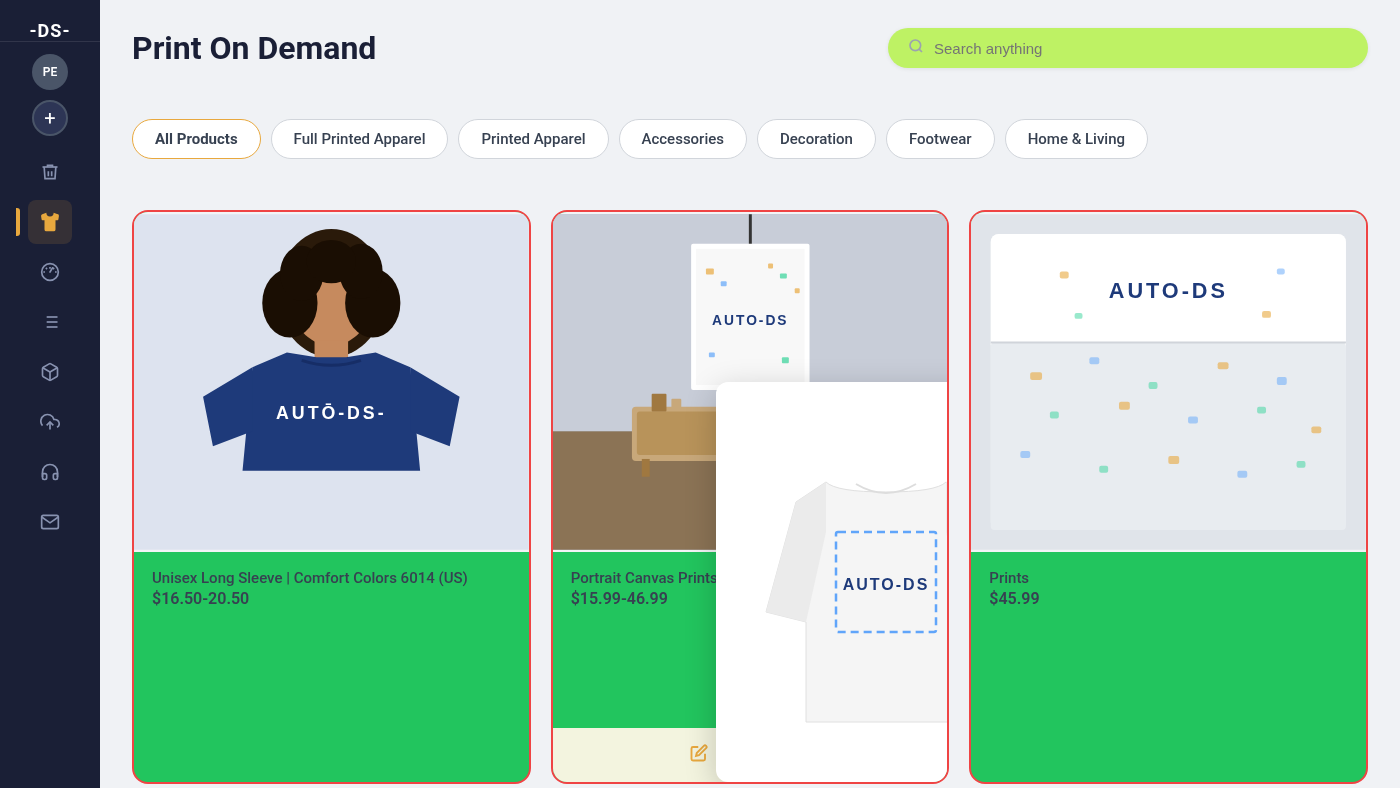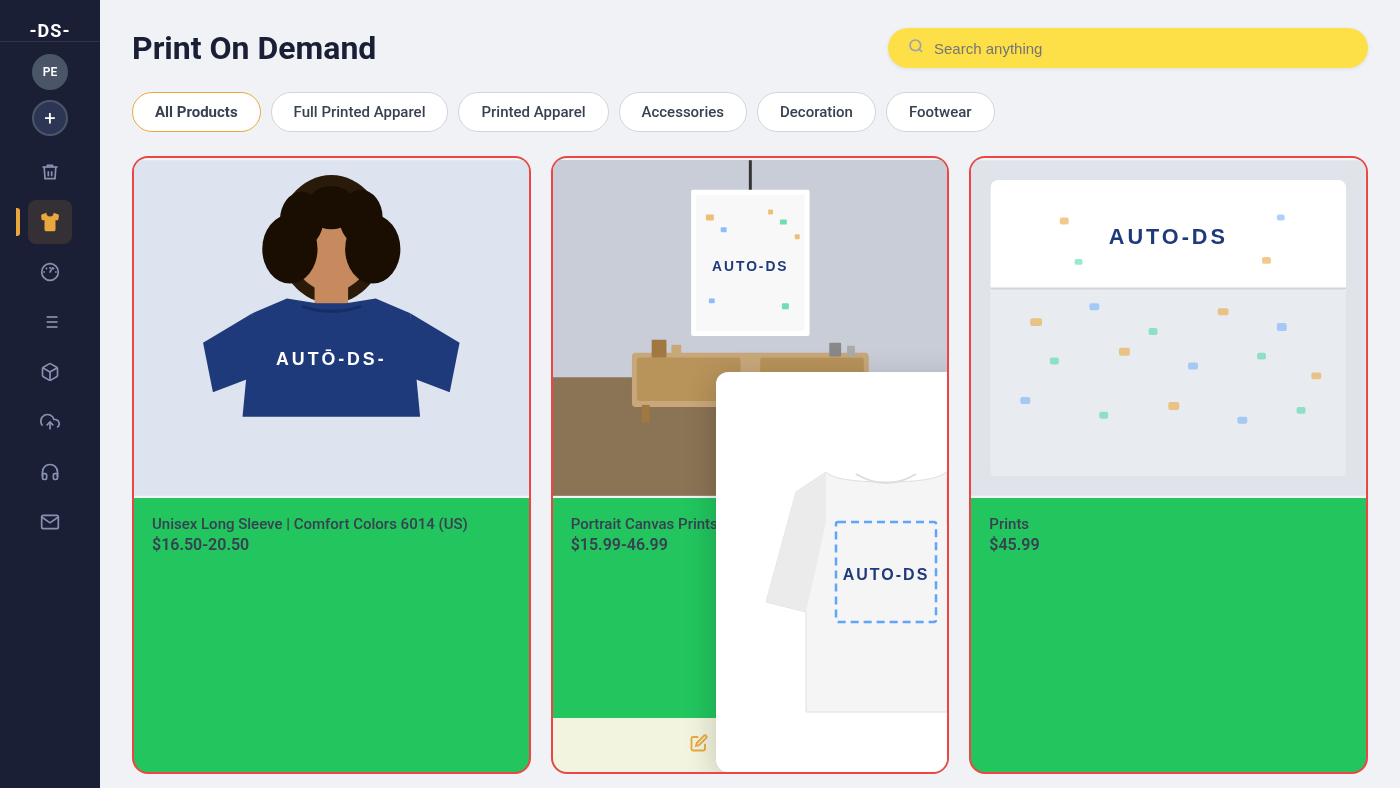--- a/index.html
+++ b/index.html
@@ -94,42 +94,43 @@
       height: 28px;
       background: #e8a83e;
       border-radius: 0 3px 3px 0;
     }
 
     
     .main {
       flex: 1;
       display: flex;
       flex-direction: column;
-      padding: 28px 32px 14px;
+      padding: 28px 32px 4px;
       overflow: hidden;
+      gap: 27px;
     }
 
     
     .header {
       display: flex;
       align-items: center;
       justify-content: space-between;
       margin-bottom: 24px;
     }
 
     .page-title {
       font-size: 32px;
       font-weight: 700;
       color: #1a1f36;
     }
 
     .search-bar {
       display: flex;
       align-items: center;
-      background: #fde047;
+      background: #bef264;
       border-radius: 24px;
       padding: 10px 20px;
       gap: 10px;
       width: 480px;
       box-shadow: 0 1px 4px rgba(0,0,0,0.08);
     }
 
     .search-icon {
       color: #9ca3af;
       font-size: 16px;
@@ -335,20 +336,21 @@
     </div>
   </div>
 
   <div class="filter-tabs">
     <div class="filter-tab active">All Products</div>
     <div class="filter-tab">Full Printed Apparel</div>
     <div class="filter-tab">Printed Apparel</div>
     <div class="filter-tab">Accessories</div>
     <div class="filter-tab">Decoration</div>
     <div class="filter-tab">Footwear</div>
+    <div class="filter-tab">Home &amp; Living</div>
   </div>
 
   <div class="products-grid">
 
     <div class="product-card">
       <div class="product-image-wrapper">
         <svg width="100%" height="100%" viewBox="0 0 400 340" xmlns="http://www.w3.org/2000/svg">
 
           <rect width="400" height="340" fill="#dde3ef"></rect>
 

